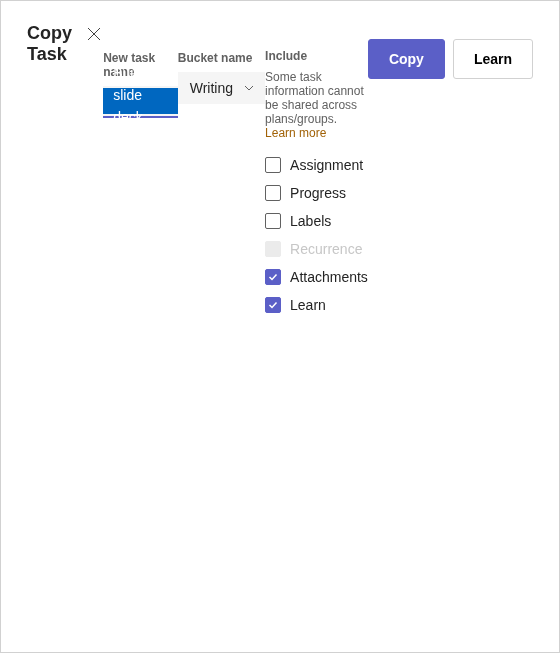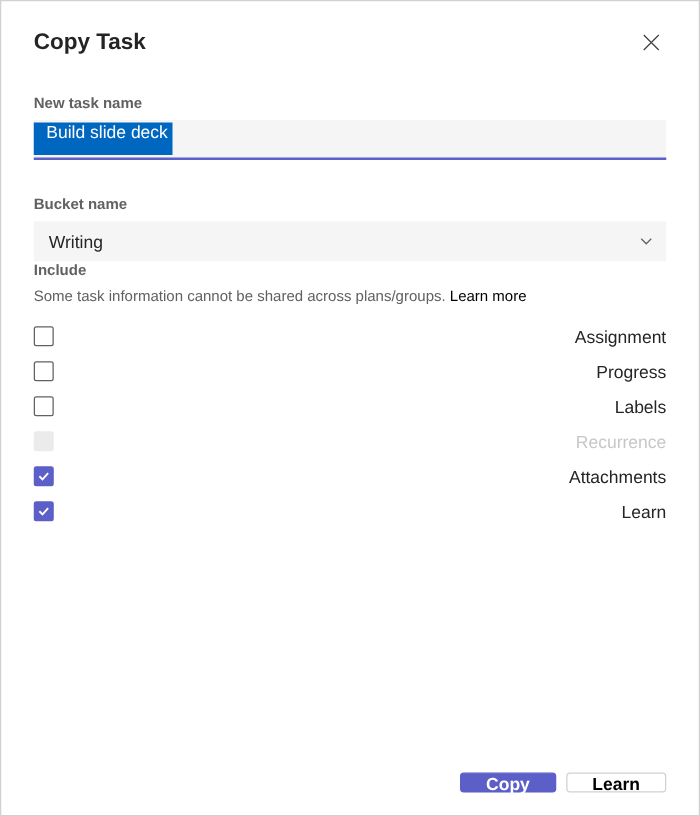--- a/index.html
+++ b/index.html
@@ -9,21 +9,21 @@
     background: #fff;
     color: #242424;
   }
   .dialog {
     width: 560px;
     height: 653px;
     border: 1px solid #d1d1d1;
     padding: 22px 26px 18px 26px;
     position: relative;
     display: flex;
-    flex-direction: column;
+    flex-direction: row;
   }
   .dialog-header {
     display: flex;
     justify-content: space-between;
     align-items: flex-start;
   }
   .dialog-title {
     font-size: 18px;
     font-weight: 700;
     margin: 0;
@@ -75,41 +75,40 @@
     cursor: pointer;
   }
   .chevron {
     position: absolute;
     right: 10px;
     top: 50%;
     transform: translateY(-50%);
     width: 12px; height: 12px;
     display:flex;align-items:center;justify-content:center;
   }
-  .include-section { flex: 1; }
+  .include-section { margin-top: 26px; flex: 1; }
   .include-caption {
     font-size: 12px;
     color: #616161;
     margin: 6px 0 14px 0;
   }
   .learn-link {
-    color: #000000;
+    color: #a16207;
     text-decoration: none;
     cursor: pointer;
   }
   .check-list { display:flex; flex-direction:column; gap:6px; }
   .check-item {
     display:flex;
     align-items:center;
     gap: 9px;
     font-size: 14px;
     color: #242424;
     cursor: pointer;
     height: 22px;
-    justify-content: space-between;
   }
   .check-item.disabled { color: #c7c7c7; cursor: default; }
   .cbox {
     width: 16px; height: 16px;
     border: 1px solid #616161;
     border-radius: 2px;
     display:flex;align-items:center;justify-content:center;
     background:#fff;
   }
   .cbox.checked {
@@ -120,21 +119,21 @@
     background: #ebebeb;
     border-color: #ebebeb;
   }
   .footer {
     display:flex;
     justify-content:flex-end;
     gap: 8px;
     margin-top: 16px;
   }
   .btn {
-    height: 16px;
+    height: 40px;
     padding: 0 20px;
     font-size: 14px;
     border-radius: 3px;
     border: 1px solid #d1d1d1;
     background: #fff;
     cursor:pointer;
     font-weight: 600;
   }
   .btn-primary {
     background: #5b5fc7;

